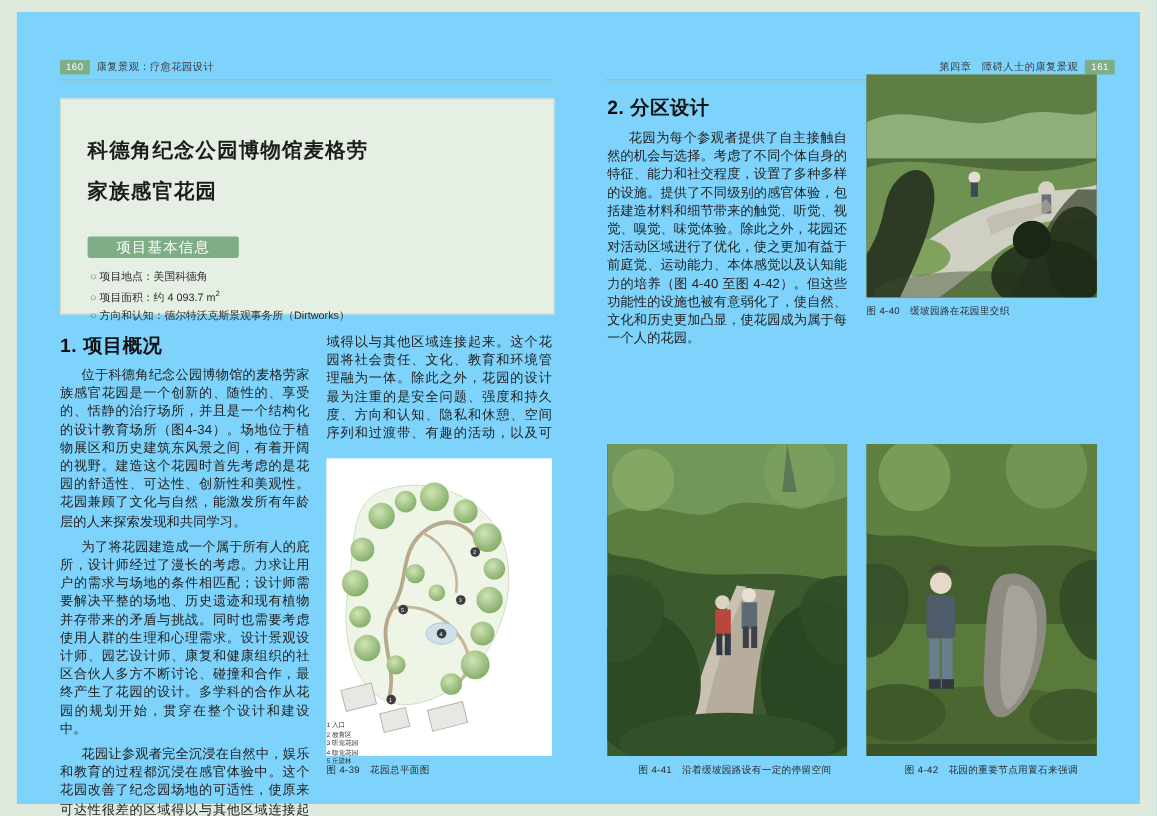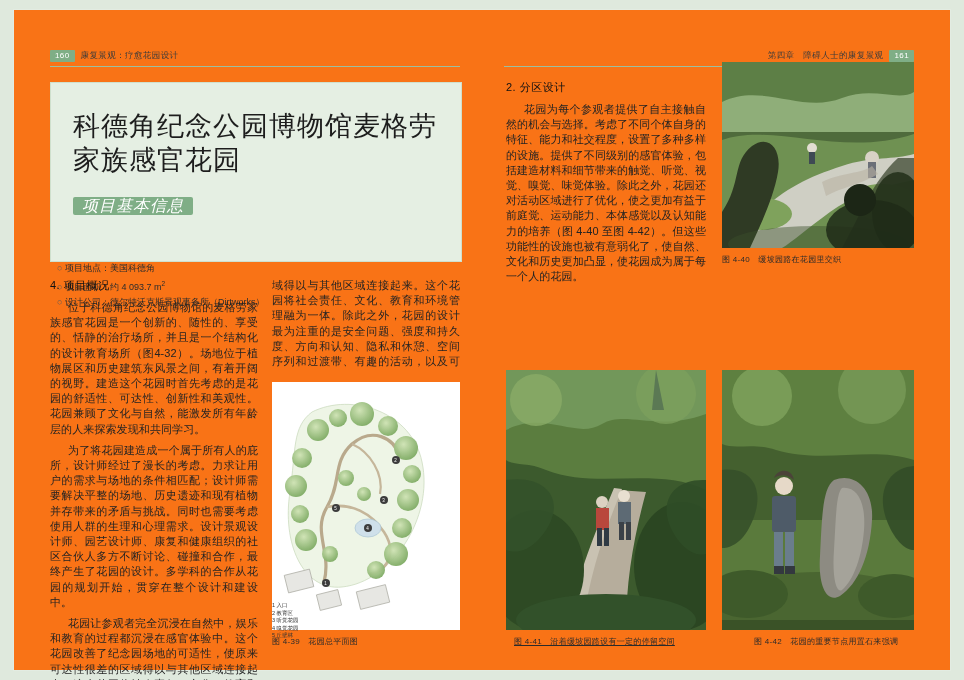--- a/index.html
+++ b/index.html
@@ -3,63 +3,63 @@
 <meta charset="utf-8">
 <style>
   html,body{margin:0;padding:0;}
   body{
     width:964px;height:680px;overflow:hidden;
     background:#dfe9dd;
     font-family:"Liberation Sans", sans-serif;
   }
   .page{
     position:absolute;left:14px;top:10px;width:936px;height:660px;
-    background:#f97316;
+    background:#7dd3fc;
     box-shadow:0 0 0 1px #e3ece2;
   }
   
   .rh{position:absolute;top:40px;font-size:8.5px;letter-spacing:.4px;color:#3b3b3b;}
   .rh-left{left:36px;display:flex;align-items:center;gap:6px;}
-  .rh-right{right:36px;display:flex;align-items:center;gap:6px;}
+  .rh-right{right:21px;display:flex;align-items:center;gap:6px;}
   .folio{
     display:inline-block;background:#7fae86;color:#ffffff;
     font-size:8px;line-height:12px;padding:0 5px;border-radius:1px;
   }
   .rule{position:absolute;height:1px;background:#9cbfa0;}
   .rule-left{left:36px;top:56px;width:410px;}
   .rule-right{right:36px;top:56px;width:410px;}
 
   
   .colA{position:absolute;left:36px;top:70px;width:208px;}
   .colB{position:absolute;left:258px;top:70px;width:188px;}
   .colC{position:absolute;left:492px;top:70px;width:200px;}
 
   
   .titlebox{
     position:absolute;left:36px;top:72px;width:410px;height:178px;
     background:#e5efe3;border:1px solid #cfe0cd;
   }
   .title-h{
     position:absolute;left:22px;top:26px;width:370px;
-    font-size:27px;line-height:34px;font-weight:normal;color:#1d1d1d;
+    font-size:17px;line-height:34px;font-weight:bold;color:#1d1d1d;
     letter-spacing:1px;
   }
   .tag{
     position:absolute;left:22px;top:114px;
-    background:#7fae86;color:#fff;font-size:16px;line-height:18px;
-    padding:0 9px;border-radius:2px;letter-spacing:1px;font-style:italic;
-  }
-  .meta{position:absolute;left:6px;top:140px;width:380px;margin-top:38px;}
+    background:#7fae86;color:#fff;font-size:12px;line-height:18px;
+    padding:0 24px;border-radius:2px;letter-spacing:1px;
+  }
+  .meta{position:absolute;left:24px;top:140px;width:380px;}
   .meta div{font-size:9px;line-height:15px;color:#2c2c2c;}
   .meta .bullet{display:inline-block;width:8px;color:#5c5c5c;}
   sup{font-size:6.5px;vertical-align:super;}
 
   
   h2.sec{
-    font-size:11px;font-weight:normal;color:#111;margin:0 0 7px 0;letter-spacing:.5px;
+    font-size:16px;font-weight:bold;color:#111;margin:0 0 7px 0;letter-spacing:.5px;
   }
   p.body{
     font-size:11px;line-height:15.2px;color:#232323;margin:0 0 6px 0;
     text-align:justify;text-indent:18px;letter-spacing:.1px;
   }
   p.noindent{text-indent:0;}
 
   
   .plan{
     position:absolute;left:258px;top:372px;width:188px;height:248px;
@@ -72,21 +72,21 @@
     font-size:8px;color:#2b2b2b;letter-spacing:.3px;
   }
 
   
   .photo{position:absolute;overflow:hidden;background:#6f8a63;}
   .ph1{left:708px;top:52px;width:192px;height:186px;}
   .ph2{left:492px;top:360px;width:200px;height:260px;}
   .ph3{left:708px;top:360px;width:192px;height:260px;}
 
   .cap1{position:absolute;left:708px;top:244px;width:192px;}
-  .cap2{position:absolute;left:500px;top:626px;width:200px;text-decoration:underline;}
+  .cap2{position:absolute;left:518px;top:626px;width:200px;}
   .cap3{position:absolute;left:740px;top:626px;width:192px;}
   .cap-plan{position:absolute;left:258px;top:626px;width:188px;text-align:left;}
 </style>
 </head>
 <body>
 
 <div class="page">
 
   <div class="rh rh-left">
     <span class="folio">160</span>
@@ -106,28 +106,28 @@
     </div>
     <div class="tag">项目基本信息</div>
     <div class="meta">
       <div>
         <span class="bullet">○</span><span>项目地点：</span><span>美国科德角</span>
       </div>
       <div>
         <span class="bullet">○</span><span>项目面积：</span><span>约 4 093.7 m</span><sup>2</sup>
       </div>
       <div>
-        <span class="bullet">○</span><span>设计公司：</span><span>德尔特沃克斯景观事务所（Dirtworks）</span>
+        <span class="bullet">○</span><span>方向和认知：</span><span>德尔特沃克斯景观事务所（Dirtworks）</span>
       </div>
     </div>
   </div>
 
   <div class="colA" style="top:268px;">
-    <h2 class="sec">4. 项目概况</h2>
-    <p class="body">位于科德角纪念公园博物馆的麦格劳家族感官花园是一个创新的、随性的、享受的、恬静的治疗场所，并且是一个结构化的设计教育场所（图4-32）。场地位于植物展区和历史建筑东风景之间，有着开阔的视野。建造这个花园时首先考虑的是花园的舒适性、可达性、创新性和美观性。花园兼顾了文化与自然，能激发所有年龄层的人来探索发现和共同学习。</p>
+    <h2 class="sec">1. 项目概况</h2>
+    <p class="body">位于科德角纪念公园博物馆的麦格劳家族感官花园是一个创新的、随性的、享受的、恬静的治疗场所，并且是一个结构化的设计教育场所（图4-34）。场地位于植物展区和历史建筑东风景之间，有着开阔的视野。建造这个花园时首先考虑的是花园的舒适性、可达性、创新性和美观性。花园兼顾了文化与自然，能激发所有年龄层的人来探索发现和共同学习。</p>
     <p class="body">为了将花园建造成一个属于所有人的庇所，设计师经过了漫长的考虑。力求让用户的需求与场地的条件相匹配；设计师需要解决平整的场地、历史遗迹和现有植物并存带来的矛盾与挑战。同时也需要考虑使用人群的生理和心理需求。设计景观设计师、园艺设计师、康复和健康组织的社区合伙人多方不断讨论、碰撞和合作，最终产生了花园的设计。多学科的合作从花园的规划开始，贯穿在整个设计和建设中。</p>
     <p class="body">花园让参观者完全沉浸在自然中，娱乐和教育的过程都沉浸在感官体验中。这个花园改善了纪念园场地的可适性，使原来可达性很差的区域得以与其他区域连接起来。这个花园将社会责任、文化、教育和环境管理融为一体。除此之外，花园的设计最为注重的是安全问题、强度和持久度、方向和认知、隐私和休憩、空间序列和过渡带、有趣的活动，以及可持续发展的韧性。</p>
   </div>
 
   <div class="colB" style="top:268px;height:90px;overflow:hidden;">
     <p class="body noindent">域得以与其他区域连接起来。这个花园将社会责任、文化、教育和环境管理融为一体。除此之外，花园的设计最为注重的是安全问题、强度和持久度、方向和认知、隐私和休憩、空间序列和过渡带、有趣的活动，以及可持续发展的韧性。</p>
   </div>
 
   <div class="plan">
     <svg width="188" height="248" viewBox="0 0 188 248">

